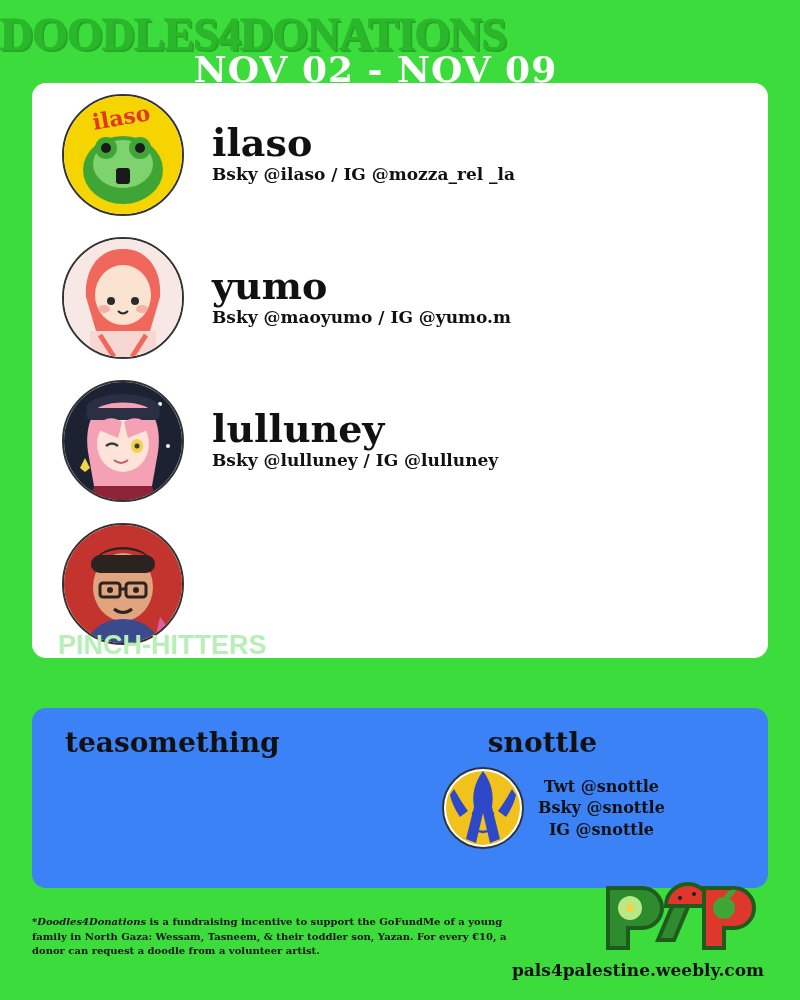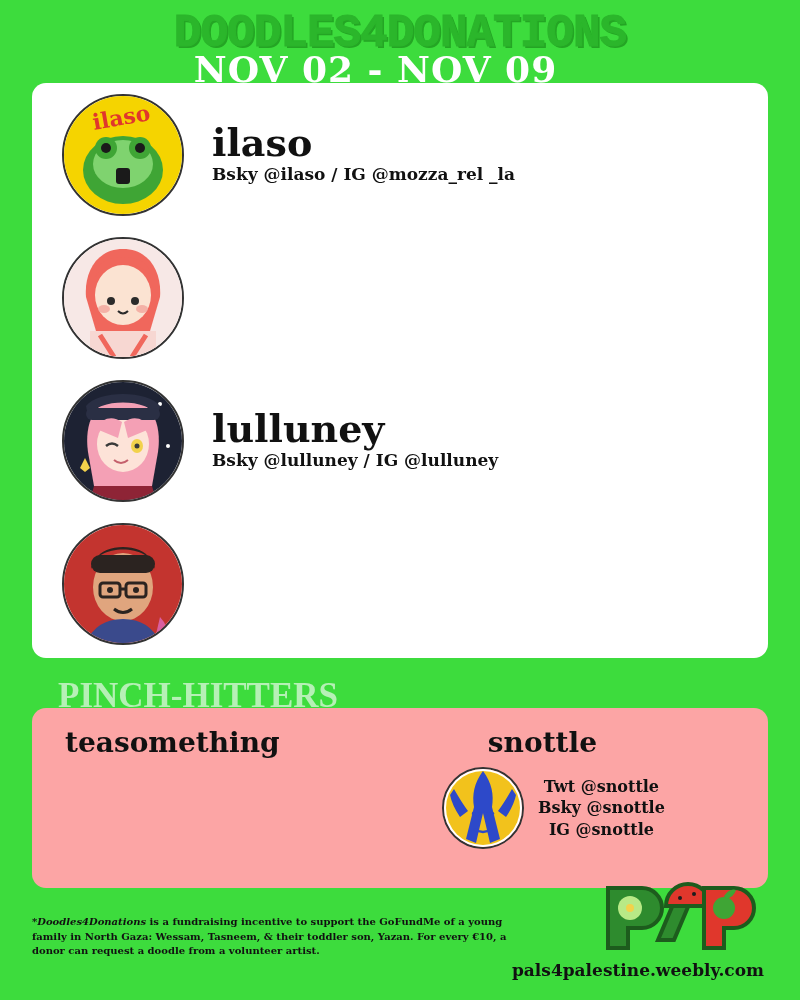--- a/index.html
+++ b/index.html
@@ -18,22 +18,22 @@
   
   .header {
     position: relative;
     height: 88px;
   }
   .header-title {
     position: absolute;
     top: 8px;
     left: 0;
     width: 800px;
-    text-align: center;
-    font-family: Liberation Mono, monospace;
+    text-align: left;
+    font-family: Liberation Serif, serif;
     font-weight: bold;
     font-size: 46px;
     letter-spacing: -1px;
     color: #2bb62b;
     text-shadow: 2px 2px 0 #24a524;
     white-space: nowrap;
     -webkit-text-stroke: 1px #2bb62b;
   }
   .header-dates {
     position: absolute;
@@ -91,36 +91,36 @@
     font-weight: bold;
     font-size: 17px;
     color: #111;
     margin-top: 0;
     line-height: 1.35;
   }
 
   
   .pinch-title {
     position: absolute;
-    top: 676px;
+    top: 630px;
     left: 58px;
-    font-family: Liberation Serif, serif;
-    font-weight: bold;
-    font-size: 35px;
+    font-family: Liberation Sans, sans-serif;
+    font-weight: bold;
+    font-size: 27px;
     color: #b6f0b6;
     letter-spacing: 0px;
     -webkit-text-stroke: 0px;
   }
   .pinch-card {
     position: absolute;
     top: 708px;
     left: 32px;
     width: 736px;
     height: 180px;
-    background: #fca5a5;
+    background: #3b82f6;
     border-radius: 14px;
   }
   .pinch-col {
     position: absolute;
     top: 18px;
   }
   .pinch-col.left { left: 33px; }
   .pinch-col.right { left: 388px; text-align: center; }
   .pinch-name {
     font-family: "DejaVu Serif", serif;
@@ -222,20 +222,26 @@
         <ellipse cx="59" cy="56" rx="28" ry="30" fill="#fbe3d2"></ellipse>
         <path d="M31 40 C36 20 82 20 87 40 L85 30 C78 14 40 14 33 30 Z" fill="#f0675c"></path>
         <circle cx="47" cy="62" r="4" fill="#2b2b2b"></circle>
         <circle cx="71" cy="62" r="4" fill="#2b2b2b"></circle>
         <ellipse cx="40" cy="70" rx="6" ry="4" fill="#f3a49b" opacity="0.8"></ellipse>
         <ellipse cx="78" cy="70" rx="6" ry="4" fill="#f3a49b" opacity="0.8"></ellipse>
         <path d="M54 72 q5 5 10 0" stroke="#2b2b2b" stroke-width="2" fill="none"></path>
         <rect x="26" y="92" width="66" height="26" fill="#f7d7d2"></rect>
         <path d="M36 96 L50 118 M82 96 L68 118" stroke="#f0675c" stroke-width="5" fill="none"></path>
       </svg>
+    </div>
+    <div class="artist-text">
+      <div class="artist-name">yumo</div>
+      <div class="artist-handles">
+        <div>Bsky @maoyumo / IG @yumo.m</div>
+      </div>
     </div>
   </div>
 
   <div class="artist-row">
     <div class="avatar">
       <svg viewBox="0 0 118 118" width="118" height="118" aria-hidden="true">
         <rect width="118" height="118" fill="#1d2233"></rect>
         <circle cx="26" cy="30" r="2" fill="#ffffff"></circle>
         <circle cx="96" cy="22" r="2" fill="#ffffff"></circle>
         <circle cx="104" cy="64" r="2" fill="#ffffff"></circle>

